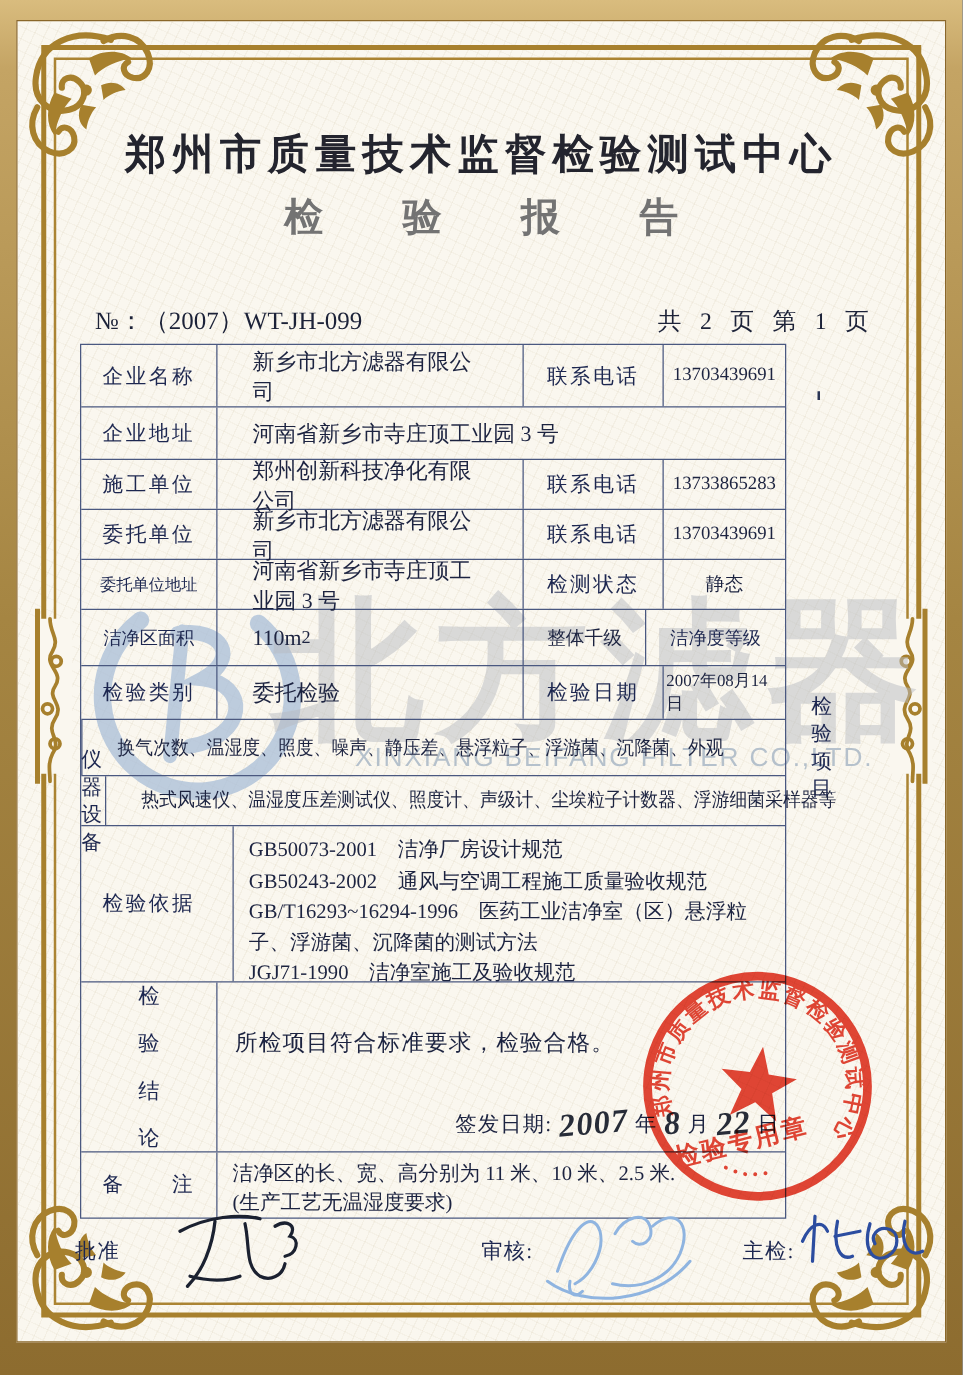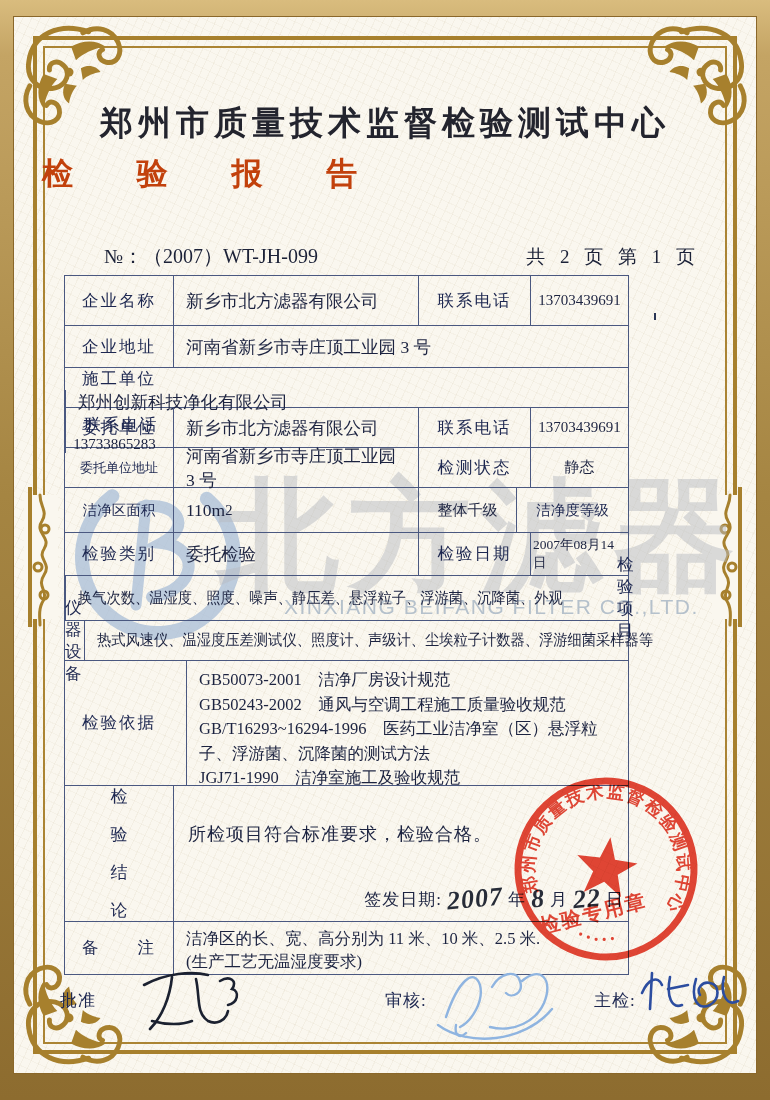--- a/index.html
+++ b/index.html
@@ -41,49 +41,49 @@
     font-size:21px;letter-spacing:1.5px;color:#aab8c6;opacity:.85;
   }
   .wm-logo{position:absolute;left:42px;top:452px;z-index:1;opacity:.75;}
 
   
   .org-name{
     position:absolute;left:0;right:0;top:84px;z-index:2;text-align:center;
     font-size:33px;font-weight:600;letter-spacing:5px;color:#23242e;white-space:nowrap;
   }
   .report-title{
-    position:absolute;left:0;right:0;top:136px;z-index:2;text-align:left;
-    font-size:31px;font-weight:600;letter-spacing:28px;text-indent:28px;color:#c2410c;
+    position:absolute;left:0;right:0;top:136px;z-index:2;text-align:center;
+    font-size:31px;font-weight:600;letter-spacing:28px;text-indent:28px;color:#737373;
   }
   .no-line{
     position:absolute;left:62px;right:56px;top:226px;z-index:2;
-    display:flex;justify-content:space-between;align-items:baseline;color:#1c2238;margin-left:28px;
+    display:flex;justify-content:space-between;align-items:baseline;color:#1c2238;
   }
   .report-no{font-size:20px;}
   .page-info{font-size:19px;letter-spacing:5px;}
 
   
   .tbl{
     position:absolute;left:50px;top:258px;width:565px;z-index:2;
     border:1px solid #4a5880;box-sizing:border-box;color:#1c2340;
   }
   .row{display:flex;border-bottom:1px solid #4a5880;box-sizing:border-box;}
   .row:last-child{border-bottom:none;}
   .c{box-sizing:border-box;}
   .c1{width:108px;}
   .c2{flex:1;border-left:1px solid #4a5880;}
   .c3{width:112px;border-left:1px solid #4a5880;}
   .c4{width:98px;border-left:1px solid #4a5880;}
   .lbl{display:flex;align-items:center;justify-content:center;font-size:16.5px;letter-spacing:2px;color:#1d2750;text-align:center;}
   .lbl.small{font-size:13px;letter-spacing:0;}
   .lbl.five{font-size:14.5px;letter-spacing:0;}
-  .val{display:flex;align-items:center;padding:0 12px;font-size:17.5px;}
+  .val{display:flex;align-items:center;padding:0 28px;font-size:17.5px;}
   .valc{display:flex;align-items:center;justify-content:center;font-size:15px;padding:0 2px;}
   .valc.date{font-size:13.5px;}
-  .r1{height:50px;}.r2{height:42px;}.r3{height:40px;flex-direction:column;}.r4{height:40px;font-family:Liberation Serif, serif;}.r5{height:40px;}
+  .r1{height:50px;}.r2{height:42px;}.r3{height:40px;}.r4{height:40px;font-family:Liberation Serif, serif;}.r5{height:40px;}
   .r6{height:45px;}.r7{height:43px;}.r8{height:45px;}.r9{height:40px;}
   .r10{height:125px;}.r11{height:136px;position:relative;}.r12{height:52px;}
   .squeeze span{display:inline-block;transform:scaleX(.92);transform-origin:left center;white-space:nowrap;font-size:15.5px;}
   .basis-val{display:block;padding:7px 10px 0 12px;font-size:16.5px;line-height:24.5px;margin-left:13px;}
   .concl-lbl{flex-direction:column;gap:15px;letter-spacing:0;font-size:17px;}
   .concl-val{display:block;padding:36px 12px 0 14px;font-size:18px;letter-spacing:1px;}
   .issue-line{
     position:absolute;right:4px;bottom:9px;display:flex;align-items:center;gap:5px;
     font-size:17px;color:#1c2340;
   }

